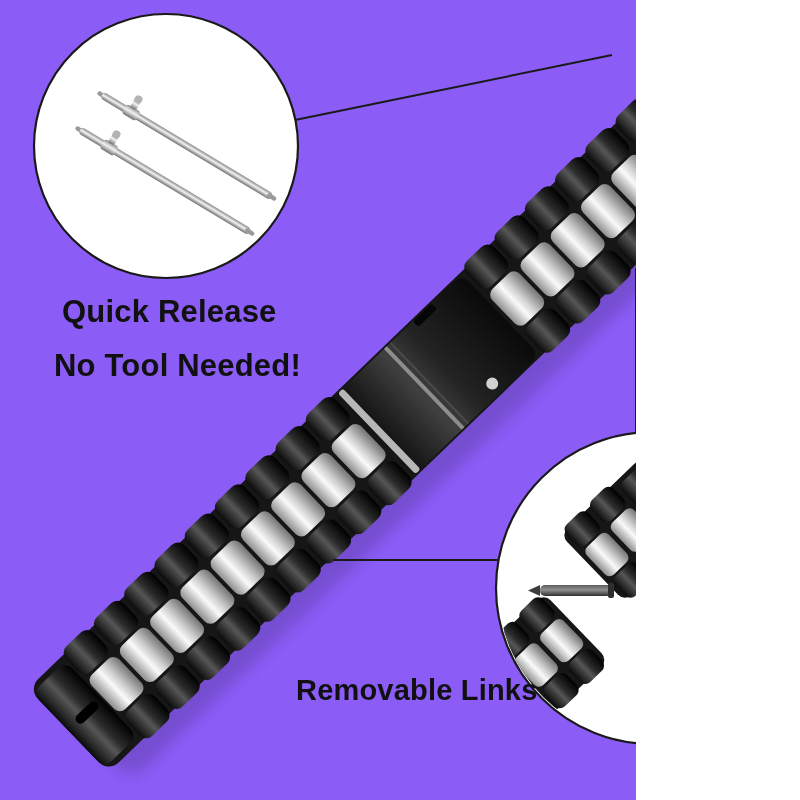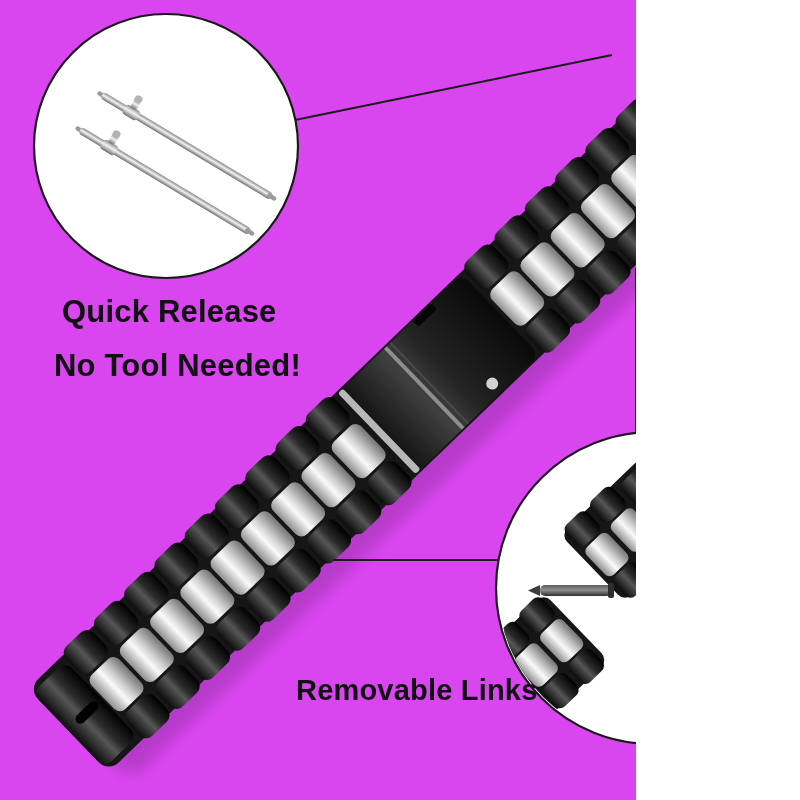--- a/index.html
+++ b/index.html
@@ -1,20 +1,20 @@
 <!DOCTYPE html>
 <html><head>
 <meta charset="utf-8">
 <style>
   html, body { margin: 0; padding: 0; background: #ffffff; }
   .canvas {
     position: relative;
     width: 636px;
     height: 800px;
-    background: #d946ef;
+    background: #8b5cf6;
     overflow: hidden;
     font-family: "Liberation Sans", sans-serif;
   }
   svg { display: block; }
   text {
     font-family: "Liberation Sans", sans-serif;
     font-weight: 700;
     letter-spacing: 0.2px;
   }
 </style>

